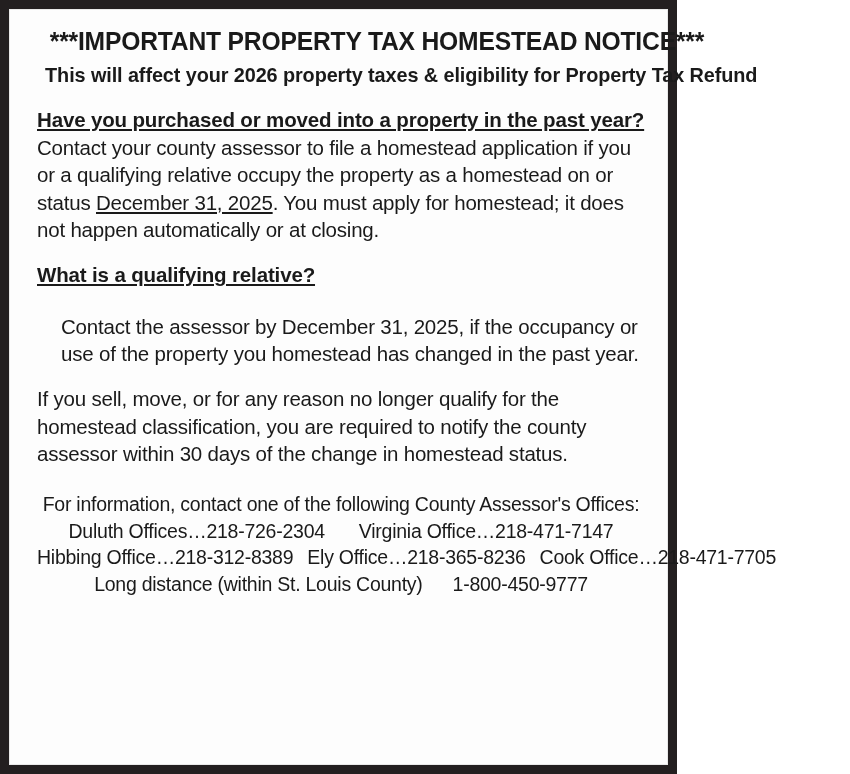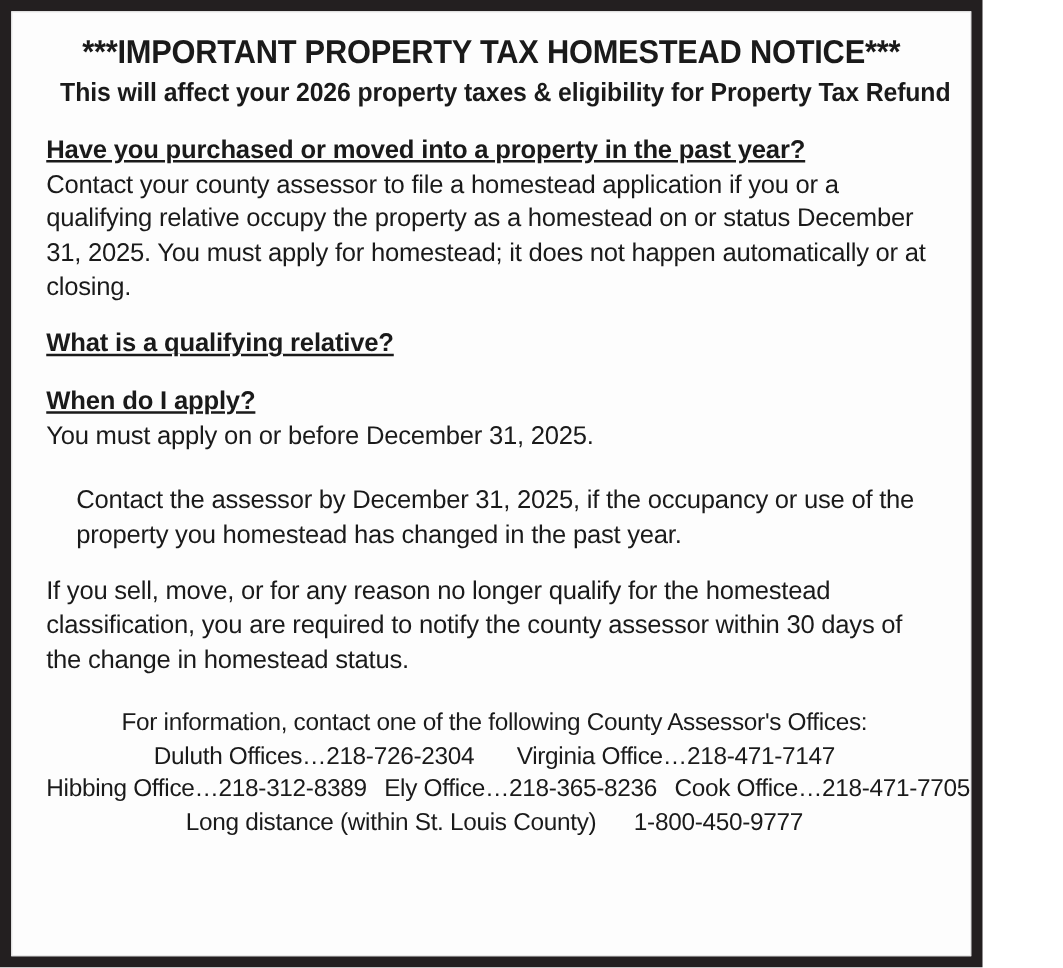--- a/index.html
+++ b/index.html
@@ -10,21 +10,21 @@
   body {
     width: 850px;
     height: 774px;
     overflow: hidden;
     font-family: "Liberation Sans", sans-serif;
   }
 
   #notice-frame {
     position: relative;
     box-sizing: border-box;
-    width: 786px;
+    width: 677px;
     height: 774px;
     background: #231f20;
     padding: 9px;
   }
 
   #notice-inner {
     box-sizing: border-box;
     width: 100%;
     height: 100%;
     background: #fdfdfd;
@@ -94,20 +94,21 @@
     letter-spacing: -0.2px;
     margin: 0 0 18px 0;
   }
 
   .gap-para {
     margin-top: 24px;
     margin-left: 24px;
   }
 
   .underline-date {
+    text-decoration: underline;
     text-underline-offset: 2px;
     text-align: right;
   }
 
   .contact-block {
     text-align: center;
     margin-top: 24px;
   }
 
   .contact-line {
@@ -136,24 +137,20 @@
 
       <div class="section">
         <div class="section-heading">Have you purchased or moved into a property in the past year?</div>
         <p class="section-body"><span>Contact your county assessor to file a homestead application if you or a qualifying relative occupy the property as a homestead on or status </span><span class="underline-date">December 31, 2025</span><span>. You must apply for homestead; it does not happen automatically or at closing.</span></p>
       </div>
 
       <div class="section">
         <div class="section-heading">What is a qualifying relative?</div>
       </div>
 
-      <div class="section">
-        <div class="section-heading">When do I apply?</div>
-        <p class="section-body">You must apply on or before December 31, 2025.</p>
-      </div>
 
       <p class="para gap-para">Contact the assessor by December 31, 2025, if the occupancy or use of the property you homestead has changed in the past year.</p>
 
       <p class="para">If you sell, move, or for any reason no longer qualify for the homestead classification, you are required to notify the county assessor within 30 days of the change in homestead status.</p>
 
       <div class="contact-block">
         <div class="contact-line">For information, contact one of the following County Assessor's Offices:</div>
 
         <div class="contact-line"><span>Duluth Offices</span><span>…</span><span>218-726-2304</span><span class="gap-lg"></span><span>Virginia Office</span><span>…</span><span>218-471-7147</span></div>
 

